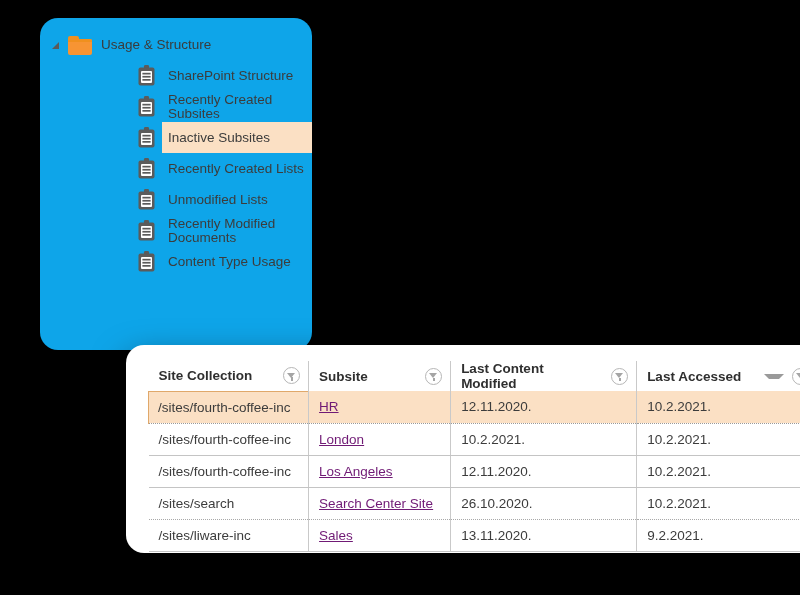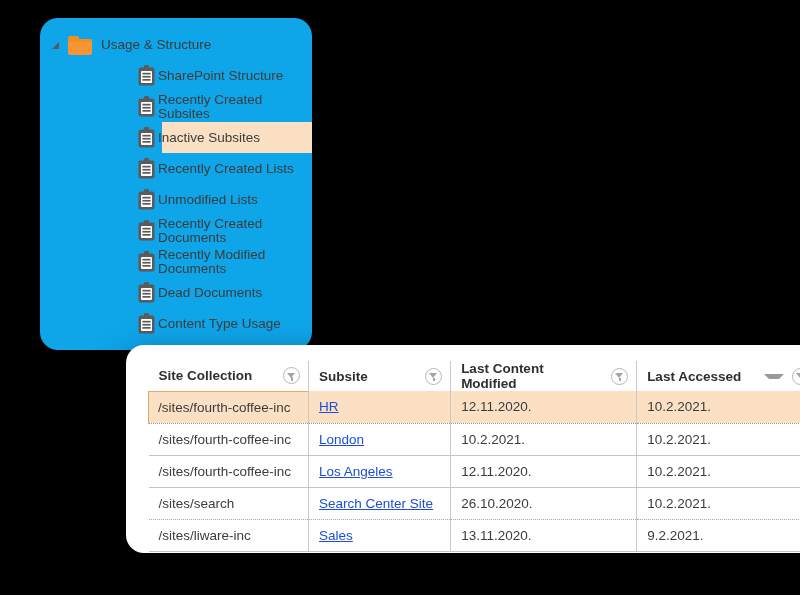--- a/index.html
+++ b/index.html
@@ -107,21 +107,21 @@
     bottom: 0;
     background: transparent;
   }
   .tree-item.selected .hl {
     background: #fbe0c4;
   }
   .tree-label {
     position: relative;
     font-size: 13.5px;
     color: #3c3c3c;
-    margin-left: 22px;
+    margin-left: 32px;
     line-height: 1;
     z-index: 2;
   }
 
   
   #table-card {
     position: absolute;
     left: 126px;
     top: 345px;
     width: 737px;
@@ -218,21 +218,21 @@
     border-top: 1px solid #e0a86a;
     padding-left: 9px;
   }
   table.grid tr.dotted-below td {
     border-bottom: 1px dotted #a8a8a8;
   }
   table.grid tr.last-row td {
     border-bottom: 1px solid #c4c4c4;
   }
   table.grid a {
-    color: #1d4ed8;
+    color: #701a75;
     text-decoration: underline;
   }
 </style>
 </head>
 <body>
 
 <div id="tree-card">
 
   <div class="tree-root">
     <span class="twisty">
@@ -310,45 +310,21 @@
       <div class="tree-item">
         <span class="hl"></span>
         <span class="clip-icon"><svg width="17" height="21" viewBox="0 0 17 21">
             <rect x="6" y="0" width="5" height="4" rx="1.2" fill="#5b5b5b"></rect>
             <rect x="0.5" y="2.5" width="16" height="18" rx="2" fill="#5b5b5b"></rect>
             <rect x="3" y="6" width="11" height="12" rx="1" fill="#ffffff"></rect>
             <rect x="4.4" y="7.8" width="8.2" height="1.7" fill="#5b5b5b"></rect>
             <rect x="4.4" y="10.9" width="8.2" height="1.7" fill="#5b5b5b"></rect>
             <rect x="4.4" y="14.0" width="8.2" height="1.7" fill="#5b5b5b"></rect>
           </svg></span>
-        <span class="tree-label">Recently Created Documents</span>
-      </div>
-      <div class="tree-item">
-        <span class="hl"></span>
-        <span class="clip-icon"><svg width="17" height="21" viewBox="0 0 17 21">
-            <rect x="6" y="0" width="5" height="4" rx="1.2" fill="#5b5b5b"></rect>
-            <rect x="0.5" y="2.5" width="16" height="18" rx="2" fill="#5b5b5b"></rect>
-            <rect x="3" y="6" width="11" height="12" rx="1" fill="#ffffff"></rect>
-            <rect x="4.4" y="7.8" width="8.2" height="1.7" fill="#5b5b5b"></rect>
-            <rect x="4.4" y="10.9" width="8.2" height="1.7" fill="#5b5b5b"></rect>
-            <rect x="4.4" y="14.0" width="8.2" height="1.7" fill="#5b5b5b"></rect>
-          </svg></span>
         <span class="tree-label">Recently Modified Documents</span>
-      </div>
-      <div class="tree-item">
-        <span class="hl"></span>
-        <span class="clip-icon"><svg width="17" height="21" viewBox="0 0 17 21">
-            <rect x="6" y="0" width="5" height="4" rx="1.2" fill="#5b5b5b"></rect>
-            <rect x="0.5" y="2.5" width="16" height="18" rx="2" fill="#5b5b5b"></rect>
-            <rect x="3" y="6" width="11" height="12" rx="1" fill="#ffffff"></rect>
-            <rect x="4.4" y="7.8" width="8.2" height="1.7" fill="#5b5b5b"></rect>
-            <rect x="4.4" y="10.9" width="8.2" height="1.7" fill="#5b5b5b"></rect>
-            <rect x="4.4" y="14.0" width="8.2" height="1.7" fill="#5b5b5b"></rect>
-          </svg></span>
-        <span class="tree-label">Dead Documents</span>
       </div>
       <div class="tree-item">
         <span class="hl"></span>
         <span class="clip-icon"><svg width="17" height="21" viewBox="0 0 17 21">
             <rect x="6" y="0" width="5" height="4" rx="1.2" fill="#5b5b5b"></rect>
             <rect x="0.5" y="2.5" width="16" height="18" rx="2" fill="#5b5b5b"></rect>
             <rect x="3" y="6" width="11" height="12" rx="1" fill="#ffffff"></rect>
             <rect x="4.4" y="7.8" width="8.2" height="1.7" fill="#5b5b5b"></rect>
             <rect x="4.4" y="10.9" width="8.2" height="1.7" fill="#5b5b5b"></rect>
             <rect x="4.4" y="14.0" width="8.2" height="1.7" fill="#5b5b5b"></rect>

